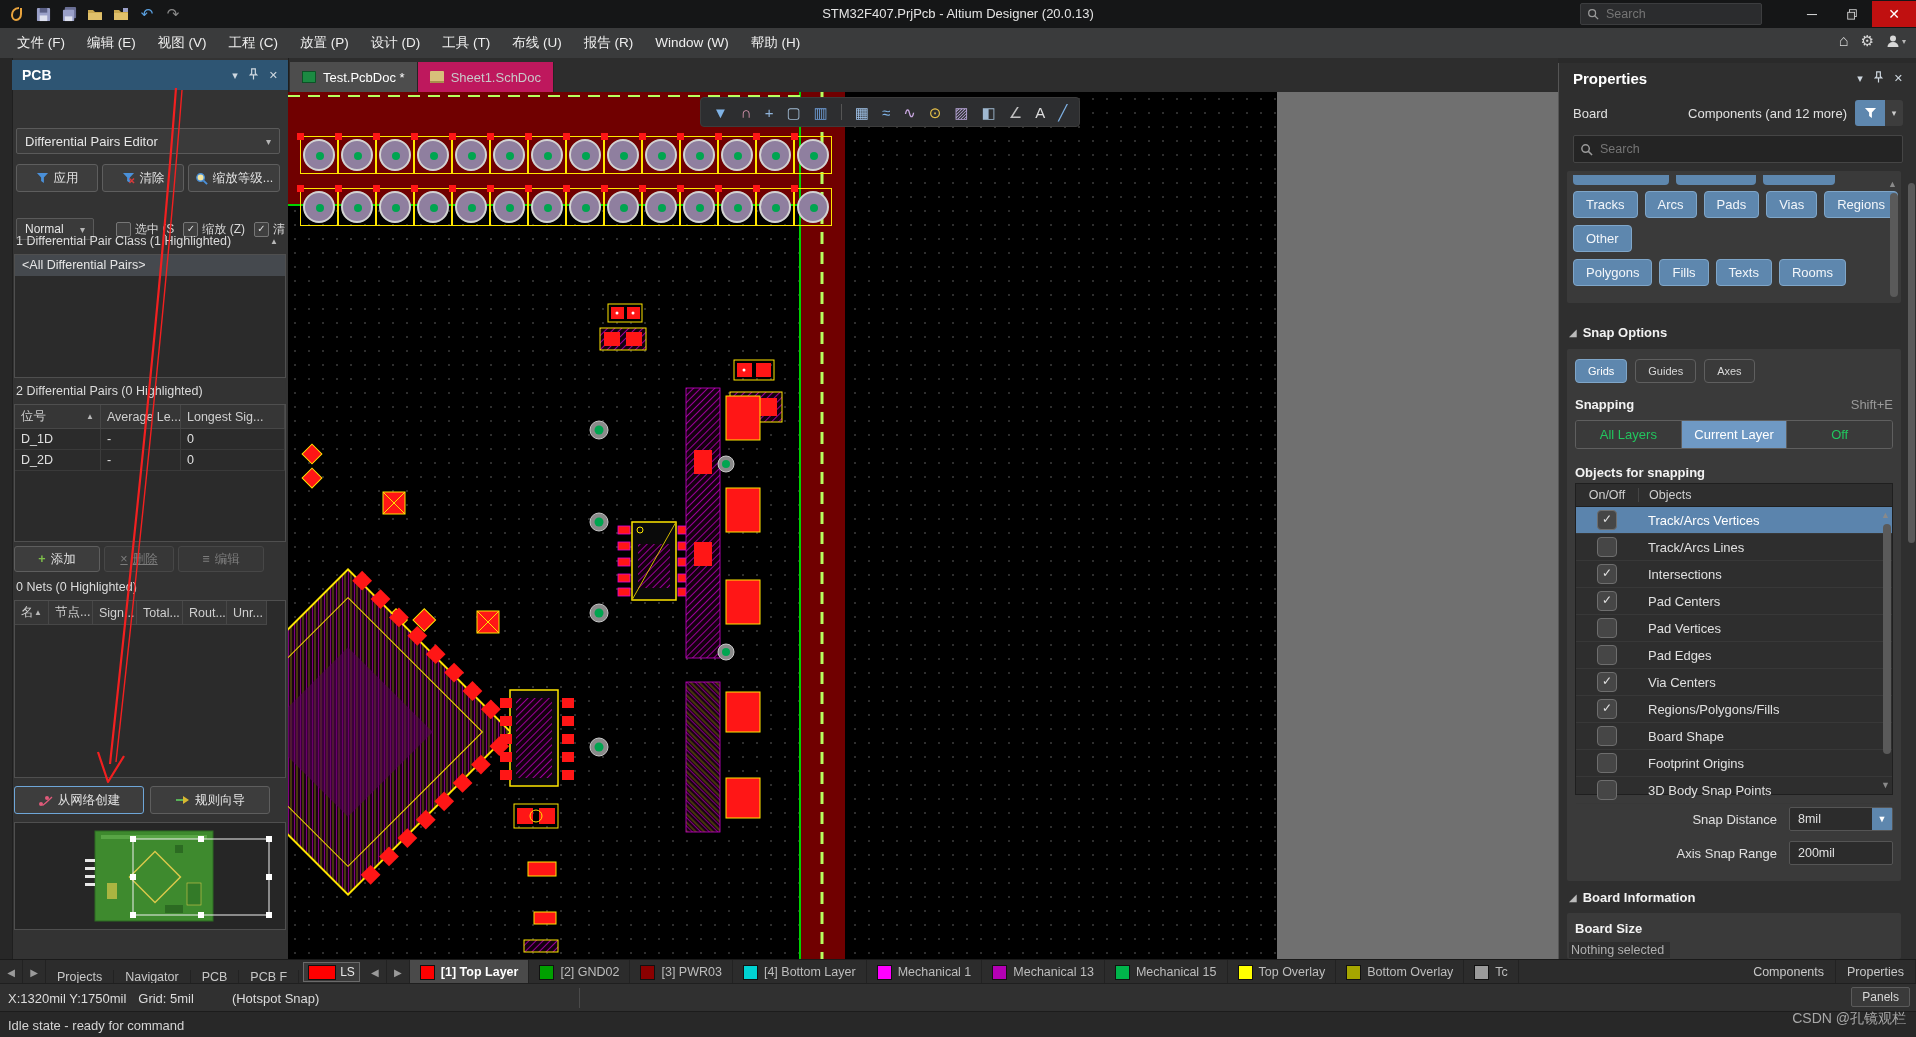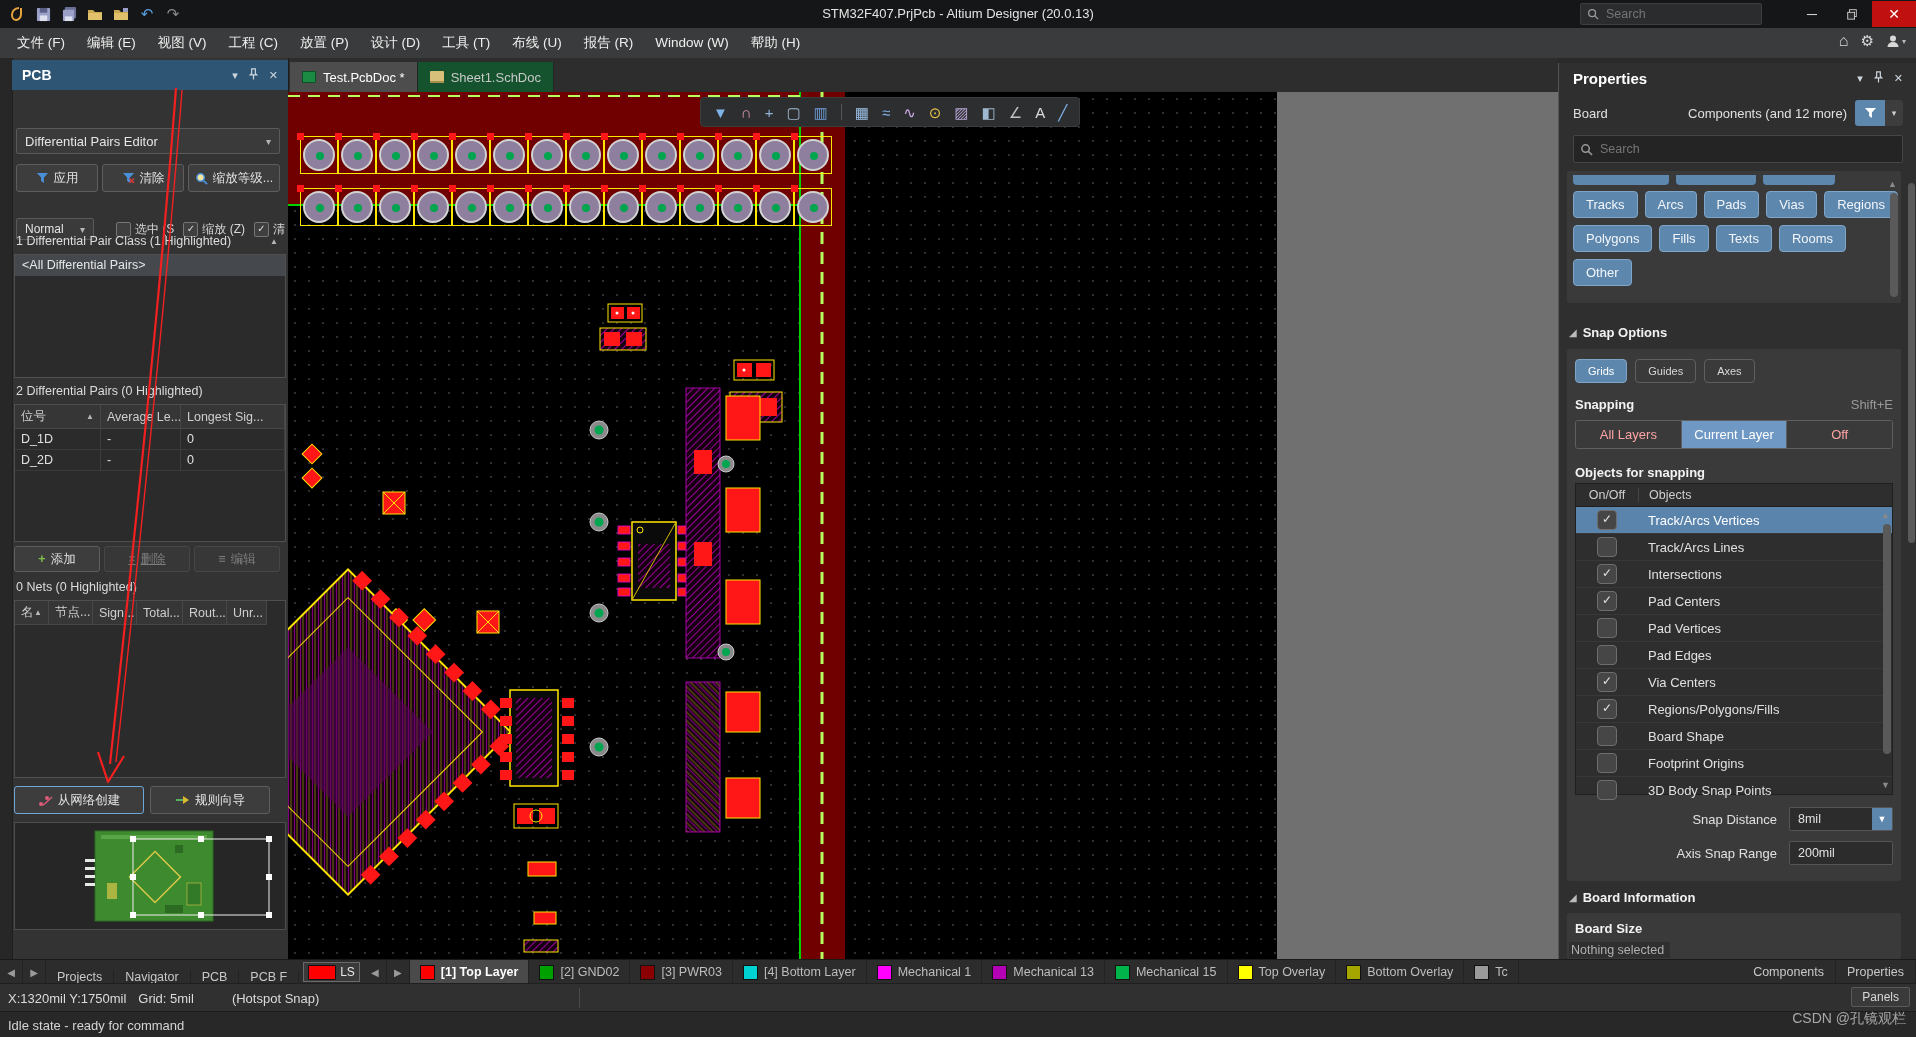--- a/index.html
+++ b/index.html
@@ -39,21 +39,21 @@
   .tgrid{display:grid;}
   .th{background:#363636;border-right:1px solid #474747;border-bottom:1px solid #474747;color:#cfcfcf;font-size:12.5px;padding:3px 6px;white-space:nowrap;overflow:hidden;display:flex;align-items:center;}
   .td{border-right:1px solid #3d3d3d;border-bottom:1px solid #3a3a3a;color:#e0e0e0;font-size:12.5px;padding:3px 6px;white-space:nowrap;overflow:hidden;}
   .sortarrow{font-size:8px;color:#b8b8b8;margin-left:auto;}
 
   
   .canvas{left:288px;top:92px;width:989px;height:867px;background:#000;
           background-image:radial-gradient(circle,#2e2e2e 1px,transparent 1.2px);background-size:14px 14px;overflow:hidden;}
   .grayarea{left:1277px;top:92px;width:281px;height:867px;background:#707070;}
   .doc-strip{left:288px;top:58px;width:1270px;height:34px;background:#2d2d2d;}
-  .doc-tab{height:30px;margin-top:4px;display:flex;align-items:center;gap:7px;padding:0 12px;color:#c9c9c9;font-size:13px;background:#14532d;border-right:1px solid #242424;}
+  .doc-tab{height:30px;margin-top:4px;display:flex;align-items:center;gap:7px;padding:0 12px;color:#c9c9c9;font-size:13px;background:#be185d;border-right:1px solid #242424;}
   .doc-tab.active{background:#4d4d4d;color:#ffffff;}
   .tabicon{width:14px;height:12px;border-radius:1px;}
   .tabicon.pcb{background:#1b8a42;box-shadow:inset 0 0 0 1px #0c5226, inset 3px 0 0 -2px #063919;}
   .tabicon.sch{background:#d8c07a;box-shadow:inset 0 -4px 0 -2px #a88f4c;}
   .ctoolbar{left:412px;top:5px;height:28px;background:#2d2e30;border:1px solid #3c3c3c;border-radius:4px;display:flex;align-items:center;padding:0 12px;gap:13px;}
   .ticon{font-size:15px;line-height:15px;}
   .tsep{width:1px;height:16px;background:#555;}
   .padcell{position:absolute;width:38px;height:38px;border:1px solid #ffe600;box-sizing:border-box;}
   .padring{position:absolute;left:2px;top:2px;width:28px;height:28px;border-radius:50%;border:2px solid #d2d2d2;background:#8f7f9f;}
   .paddot{position:absolute;left:11px;top:11px;width:8px;height:8px;border-radius:50%;background:#00a550;}
@@ -61,21 +61,21 @@
 
   
   .rpanel{left:1558px;top:63px;width:358px;height:896px;background:#2f2f2f;border-left:1px solid #555;}
   .rheader{left:0;top:0;width:358px;height:30px;display:flex;align-items:center;padding:0 14px;box-sizing:border-box;}
   .rheader .ttl{font-weight:bold;color:#fff;font-size:15px;flex:1;}
   .box{position:absolute;background:#3a3a3a;border-radius:2px;}
   .bluebtn{background:#5e87ae;border:1px solid #7fa6c9;border-radius:4px;color:#f2f6fa;font-size:13px;padding:5px 12px;display:inline-block;}
   .darkbtn{background:#3a3a3a;border:1px solid #5f5f5f;border-radius:4px;color:#d8d8d8;font-size:11px;padding:5px 12px;display:inline-block;}
   .darkbtn.active{background:#5e87ae;border-color:#7fa6c9;color:#fff;}
   .seg{display:flex;border:1px solid #5f5f5f;border-radius:3px;overflow:hidden;}
-  .seg .cell{flex:1;text-align:center;padding:6px 0;background:#3a3a3a;color:#fca5a5;font-size:13px;border-right:1px solid #5f5f5f;}
+  .seg .cell{flex:1;text-align:center;padding:6px 0;background:#3a3a3a;color:#22c55e;font-size:13px;border-right:1px solid #5f5f5f;}
   .seg .cell:last-child{border-right:none;}
   .seg .cell.active{background:#6f99c4;color:#ffffff;}
   .boldlbl{font-weight:bold;color:#f2f2f2;font-size:13px;}
   .otable{position:absolute;background:#2e2e2e;border:1px solid #1f1f1f;box-sizing:border-box;}
   .ohdr{display:flex;height:22px;align-items:center;border-bottom:1px solid #1f1f1f;color:#cfcfcf;font-size:12.5px;}
   .orow{display:flex;height:26px;align-items:center;border-bottom:1px solid #383838;color:#e0e0e0;font-size:13px;}
   .orow.selected{background:#5b84ad;color:#fff;}
   .cbx2{width:18px;height:18px;background:#464646;border:1px solid #6e6e6e;border-radius:4px;text-align:center;line-height:17px;font-size:12px;color:#e0e0e0;}
   .dd{background:#2c2c2c;border:1px solid #555;border-radius:2px;height:24px;display:flex;align-items:center;padding-left:8px;color:#e0e0e0;font-size:12.5px;box-sizing:border-box;}
   .ddcaret{margin-left:auto;width:20px;height:22px;background:#5e87ae;color:#fff;display:flex;align-items:center;justify-content:center;font-size:9px;}
@@ -271,21 +271,21 @@
             <div class="td">0</div>
           </div>
         </div>
     </div>
 
     <div class="abs flex" style="left:14px;top:488px;gap:4px;">
       <div class="panelbtn" style="width:86px;height:26px;">
         <span style="color:#7ec04a;font-weight:bold;">+</span>
         <span>添加</span>
         </div>
-      <div class="panelbtn disabled" style="width:86px;height:26px;text-decoration:underline;">
+      <div class="panelbtn disabled" style="width:70px;height:26px;text-decoration:underline;">
         <span>×</span>
         <span>删除</span>
         </div>
       <div class="panelbtn disabled" style="width:86px;height:26px;">
         <span>≡</span>
         <span>编辑</span>
         </div>
     </div>
 
     <div class="abs sechdr" style="left:16px;top:522px;">
@@ -770,27 +770,27 @@
       </div>
       <div id="filter-rows" style="margin:6px 0 0 6px;">
           <div class="flex" style="gap: 7px; margin-bottom: 7px;">
             <span class="bluebtn">Tracks</span>
             <span class="bluebtn">Arcs</span>
             <span class="bluebtn">Pads</span>
             <span class="bluebtn">Vias</span>
             <span class="bluebtn">Regions</span>
           </div>
           <div class="flex" style="gap: 7px; margin-bottom: 7px;">
+            <span class="bluebtn">Other</span>
+          </div>
+          <div class="flex" style="gap: 7px; margin-bottom: 7px;">
             <span class="bluebtn">Polygons</span>
             <span class="bluebtn">Fills</span>
             <span class="bluebtn">Texts</span>
             <span class="bluebtn">Rooms</span>
-          </div>
-          <div class="flex" style="gap: 7px; margin-bottom: 7px;">
-            <span class="bluebtn">Other</span>
           </div>
         </div>
       <span class="abs" style="right:4px;top:8px;color:#8a8a8a;font-size:9px;">▲</span>
       <div class="sbthumb" style="right:3px;top:22px;width:8px;height:104px;"></div>
     </div>
 
     <div class="abs flex" style="left:10px;top:262px;gap:6px;">
       <span style="color:#bbb;font-size:10px;">◢</span>
       <span class="boldlbl">Snap Options</span>
     </div>

